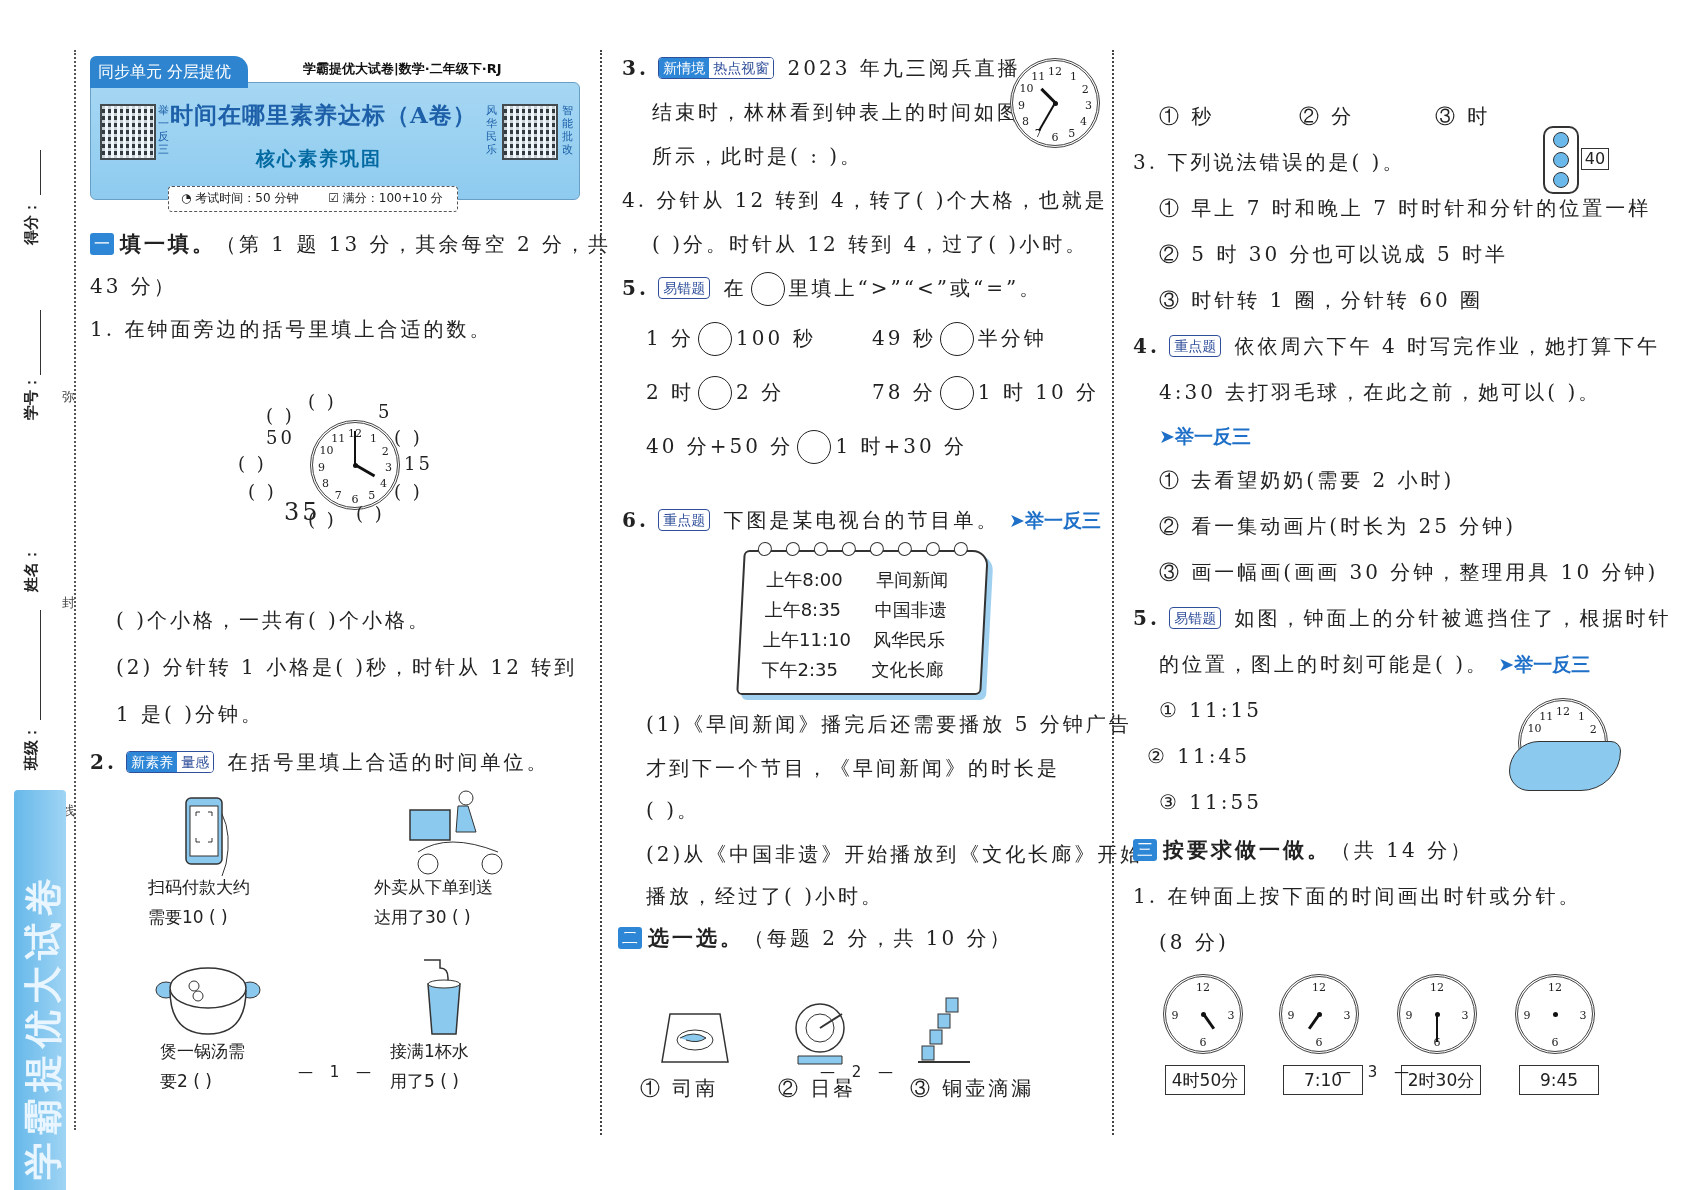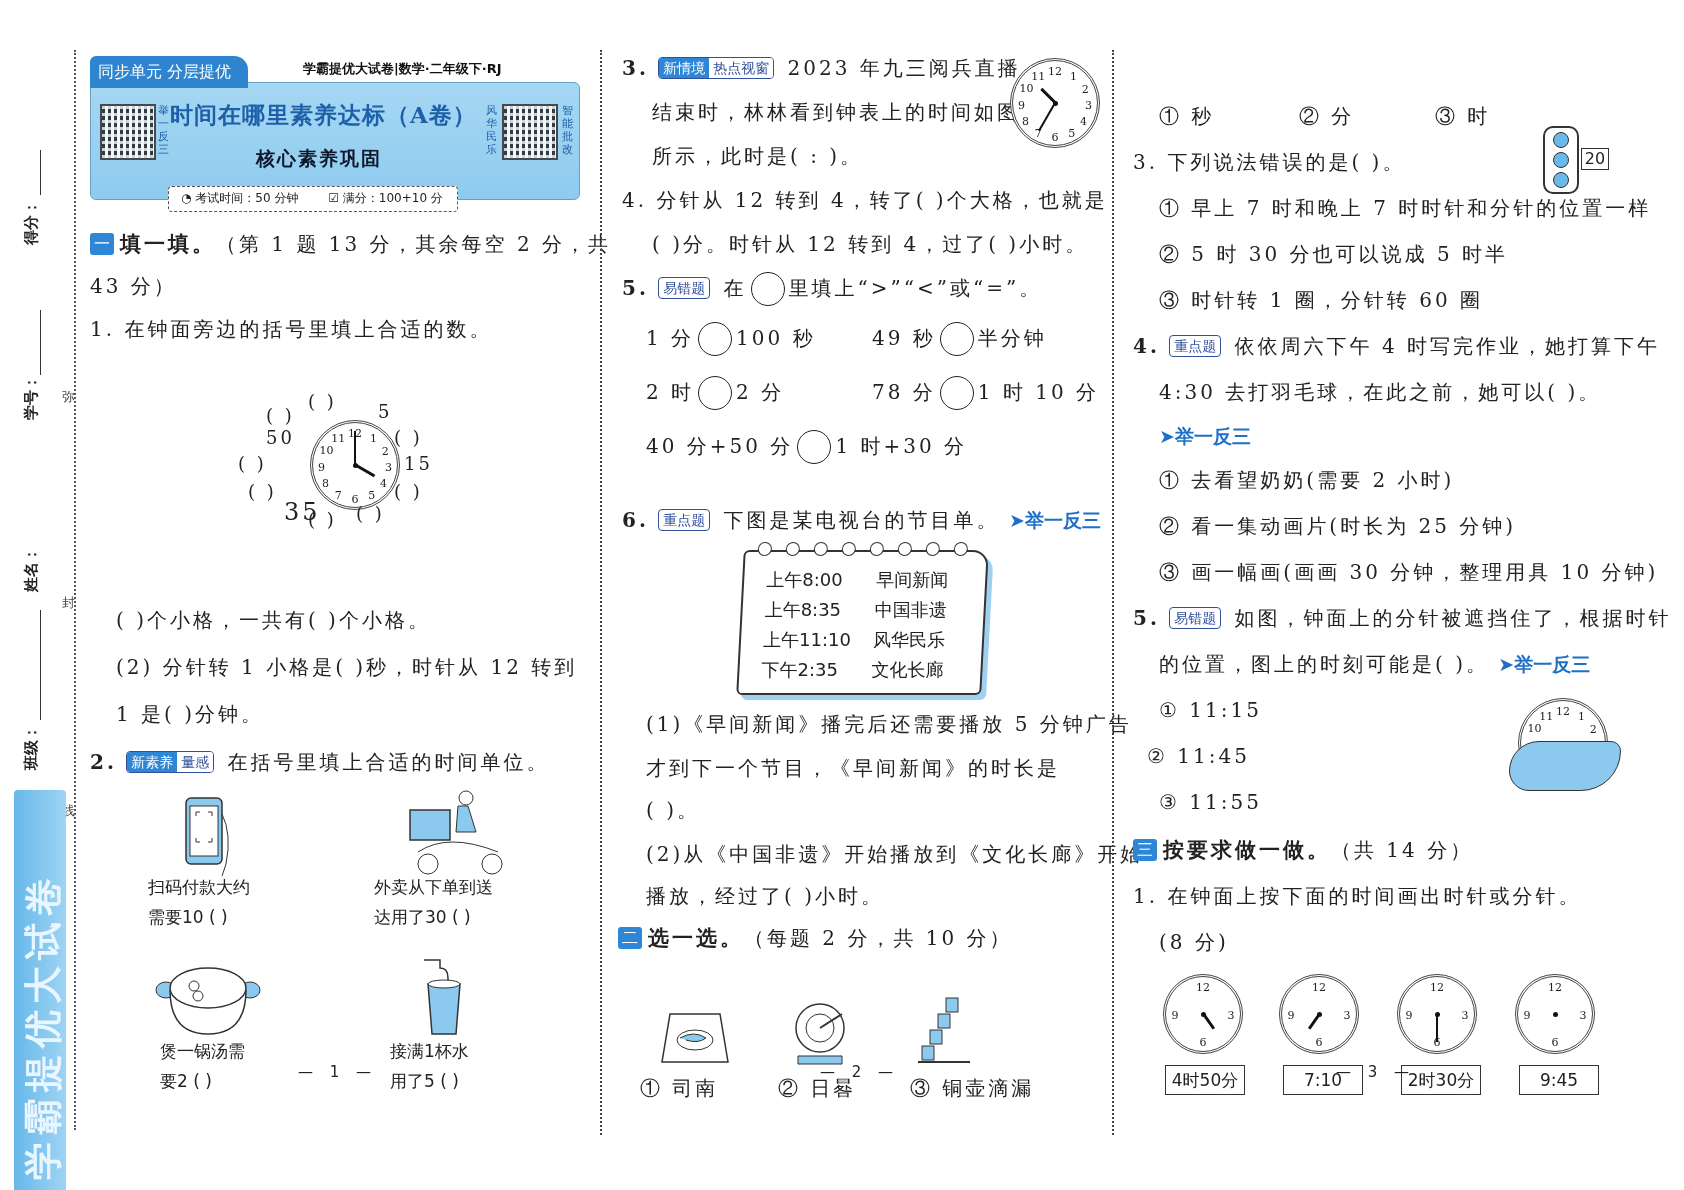--- a/index.html
+++ b/index.html
@@ -30,21 +30,21 @@
   .tag2 .a { background: #2d86d6; color: #fff; }
   .tag2 .b { color: #2f4f9b; background: #fff; }
   .link-blue { color: #1e6fc8; font-family: "DejaVu Sans", sans-serif; font-weight: bold; font-size: 19px; letter-spacing: 0; }
   .circ { display: inline-block; width: 34px; height: 34px; border: 1.5px solid #222; border-radius: 50%; vertical-align: middle; margin: 0 4px; }
 
   .header-card { position: absolute; left: 0; top: 6px; width: 492px; height: 150px; }
   .hc-body { position: absolute; left: 2px; top: 26px; width: 490px; height: 118px; background: linear-gradient(180deg,#a6d7f3,#8ecbef); border: 1px solid #6a9fc5; border-radius: 6px; }
   .hc-tab { position: absolute; left: 2px; top: 0; width: 158px; height: 32px; background: #2e84cf; color: #fff; font-family: "DejaVu Sans", sans-serif; font-size: 16px; line-height: 32px; padding-left: 8px; border-radius: 6px 14px 0 0; }
   .hc-series { position: absolute; left: 215px; top: 4px; font-family: "DejaVu Sans", sans-serif; font-weight: bold; font-size: 13px; color: #111; white-space: nowrap; }
   .hc-title { position: absolute; left: 82px; top: 44px; font-family: "DejaVu Serif", serif; font-weight: bold; font-size: 23px; color: #1d5fa8; white-space: nowrap; letter-spacing: 1px; }
-  .hc-sub { position: absolute; left: 168px; top: 90px; font-family: "DejaVu Sans", sans-serif; font-weight: bold; font-size: 19px; color: #0f172a; letter-spacing: 2px; }
+  .hc-sub { position: absolute; left: 168px; top: 90px; font-family: "DejaVu Sans", sans-serif; font-weight: bold; font-size: 19px; color: #0369a1; letter-spacing: 2px; }
   .qr { position: absolute; top: 48px; width: 56px; height: 56px; border: 2px solid #333; background:
       repeating-linear-gradient(90deg,#222 0 3px,#fff 3px 6px), #fff; opacity: .85; }
   .qr::after { content:""; position:absolute; inset:0; background: repeating-linear-gradient(0deg,rgba(255,255,255,.8) 0 3px,transparent 3px 7px); }
   .qr-label { position: absolute; top: 48px; width: 14px; font-size: 11px; line-height: 13px; color: #1d5fa8; font-family: "DejaVu Sans", sans-serif; }
   .hc-info { position: absolute; left: 80px; top: 130px; width: 290px; height: 26px; background: #fff; border: 1.5px dashed #555; border-radius: 4px; font-size: 12px; line-height: 22px; padding-left: 12px; white-space: nowrap; font-family: "DejaVu Sans", sans-serif; }
 
   .clock { position: absolute; border-radius: 50%; border: 3px double #444; background: #fff; }
   .clock .num { position: absolute; font-size: 11px; font-family: "DejaVu Serif", serif; transform: translate(-50%,-50%); color: #222; }
   .clock .hand { position: absolute; left: 50%; top: 50%; background: #111; transform-origin: 50% 100%; }
   .clock .dot { position: absolute; left: 50%; top: 50%; width: 5px; height: 5px; margin: -2.5px 0 0 -2.5px; background: #111; border-radius: 50%; }
@@ -295,21 +295,21 @@
 
 <div class="col col3">
   <div class="line" style="left:36px;top:52px">① 秒</div>
   <div class="line" style="left:176px;top:52px">② 分</div>
   <div class="line" style="left:312px;top:52px">③ 时</div>
   <div class="traffic">
     <div class="lamp" style="top:4px"></div>
       <div class="lamp" style="top:24px"></div>
       <div class="lamp" style="top:44px"></div>
   </div>
-  <div class="traffic-num">20</div>
+  <div class="traffic-num">40</div>
 
   <div class="line" style="left:10px;top:98px">3. 下列说法错误的是(      )。</div>
   <div class="line" style="left:36px;top:144px">① 早上 7 时和晚上 7 时时针和分针的位置一样</div>
   <div class="line" style="left:36px;top:190px">② 5 时 30 分也可以说成 5 时半</div>
   <div class="line" style="left:36px;top:236px">③ 时针转 1 圈，分针转 60 圈</div>
 
   <div class="line" style="left:10px;top:282px">
     <span class="bold">4.</span>
     <span class="tag">重点题</span>
     <span>依依周六下午 4 时写完作业，她打算下午</span>

